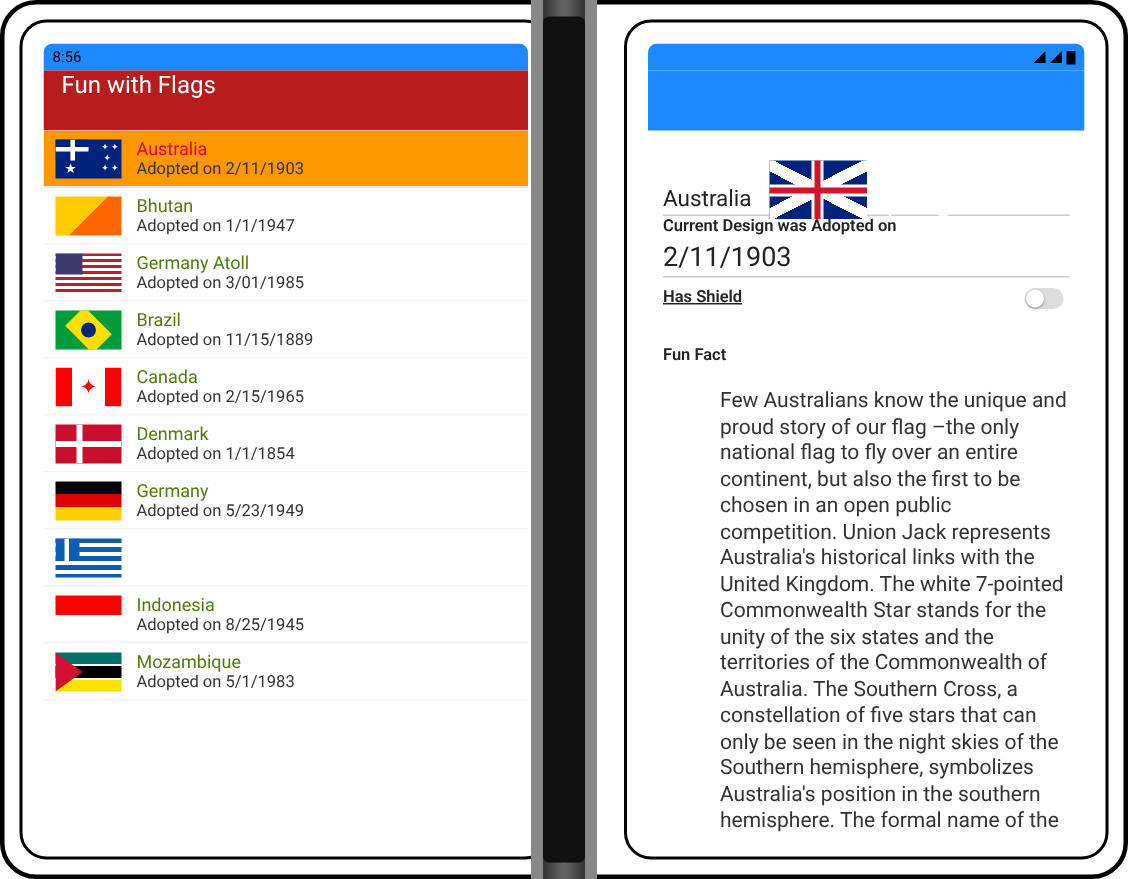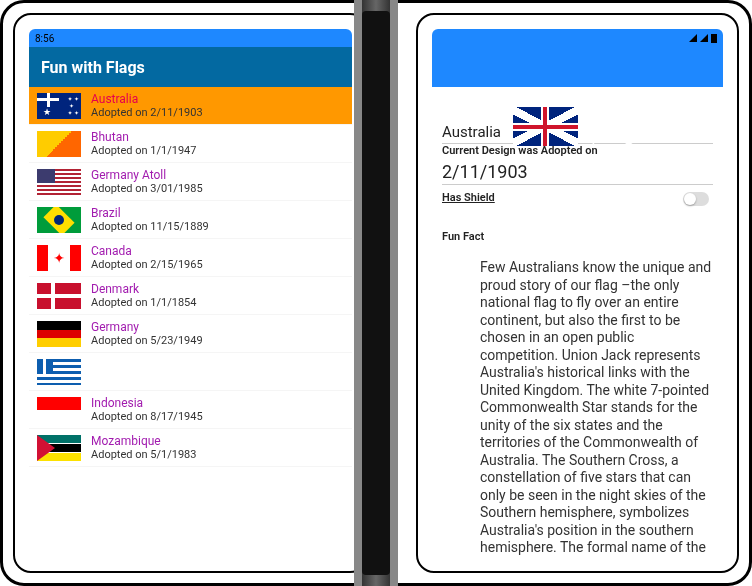--- a/index.html
+++ b/index.html
@@ -17,28 +17,28 @@
 .pane-left { margin-right: 24px; padding-left: 32px; }
 .pane-right { margin-left: 24px; }
 
 .inner-screen { position: absolute; inset: 14px; border-radius: 6px; overflow: hidden; display: flex; flex-direction: column; background: #fff; }
 
 .status-bar { height: 18px; background: #1e88ff; display: flex; align-items: center; padding: 0 6px; color: #000; font-size: 10px; justify-content: space-between; }
 .status-right { display: flex; gap: 3px; align-items: center; color: #000; }
 .tri { width: 0; height: 0; border-left: 8px solid transparent; border-bottom: 8px solid #000; }
 .batt { width: 6px; height: 9px; background: #000; }
 
-.app-bar { height: 40px; background: #0369a1; display: flex; align-items: center; padding: 0 12px; color: #fff; font-size: 16px; font-weight: 700; }
+.app-bar { height: 40px; background: #b91c1c; display: flex; padding: 0 12px; color: #fff; font-size: 16px; font-weight: 400; }
 
 .list { flex: 1; overflow-y: hidden; background: #fff; }
 .row { display: flex; align-items: center; height: 38px; padding: 4px 8px; gap: 10px; border-bottom: 1px solid #f5f5f5; }
 .row.sel { background: #ff9800; }
 .flag { width: 44px; height: 26px; flex-shrink: 0; background: #ccc; position: relative; overflow: hidden; }
 .row-text { display: flex; flex-direction: column; line-height: 1.2; }
-.country { color: #a21caf; font-size: 12px; }
+.country { color: #4d7c0f; font-size: 12px; }
 .row.sel .country { color: #e6004c; }
 .adopted { color: #333; font-size: 11px; }
 
 
 .fl-au { background: #00247d; }
 .fl-au::before { content: ""; position: absolute; left: 0; top: 0; width: 22px; height: 14px; background: #00247d; background-image: linear-gradient(#fff,#fff),linear-gradient(#fff,#fff),linear-gradient(#cf142b,#cf142b),linear-gradient(#cf142b,#cf142b); background-size: 100% 3px,3px 100%,100% 1.5px,1.5px 100%; background-position: 0 5.5px,9.5px 0,0 6.2px,10.2px 0; background-repeat: no-repeat; }
 .fl-au::after { content: "★"; position: absolute; color: #fff; font-size: 9px; left: 6px; top: 14px; }
 .au-stars { position: absolute; right: 2px; top: 2px; color: #fff; font-size: 6px; line-height: 7px; white-space: pre; }
 .fl-bt { background: linear-gradient(135deg,#ffcc00 50%,#ff6600 50%); }
 .fl-ba { background: repeating-linear-gradient(#b22234 0 2px,#fff 2px 4px); }
@@ -158,21 +158,21 @@
                 <span class="adopted">Adopted on 5/23/1949</span>
               </div>
             </div>
             <div class="row">
               <div class="flag fl-gr"></div>
             </div>
             <div class="row">
               <div class="flag fl-id"></div>
               <div class="row-text">
                 <span class="country">Indonesia</span>
-                <span class="adopted">Adopted on 8/17/1945</span>
+                <span class="adopted">Adopted on 8/25/1945</span>
               </div>
             </div>
             <div class="row">
               <div class="flag fl-mz"></div>
               <div class="row-text">
                 <span class="country">Mozambique</span>
                 <span class="adopted">Adopted on 5/1/1983</span>
               </div>
             </div>
           </div>

